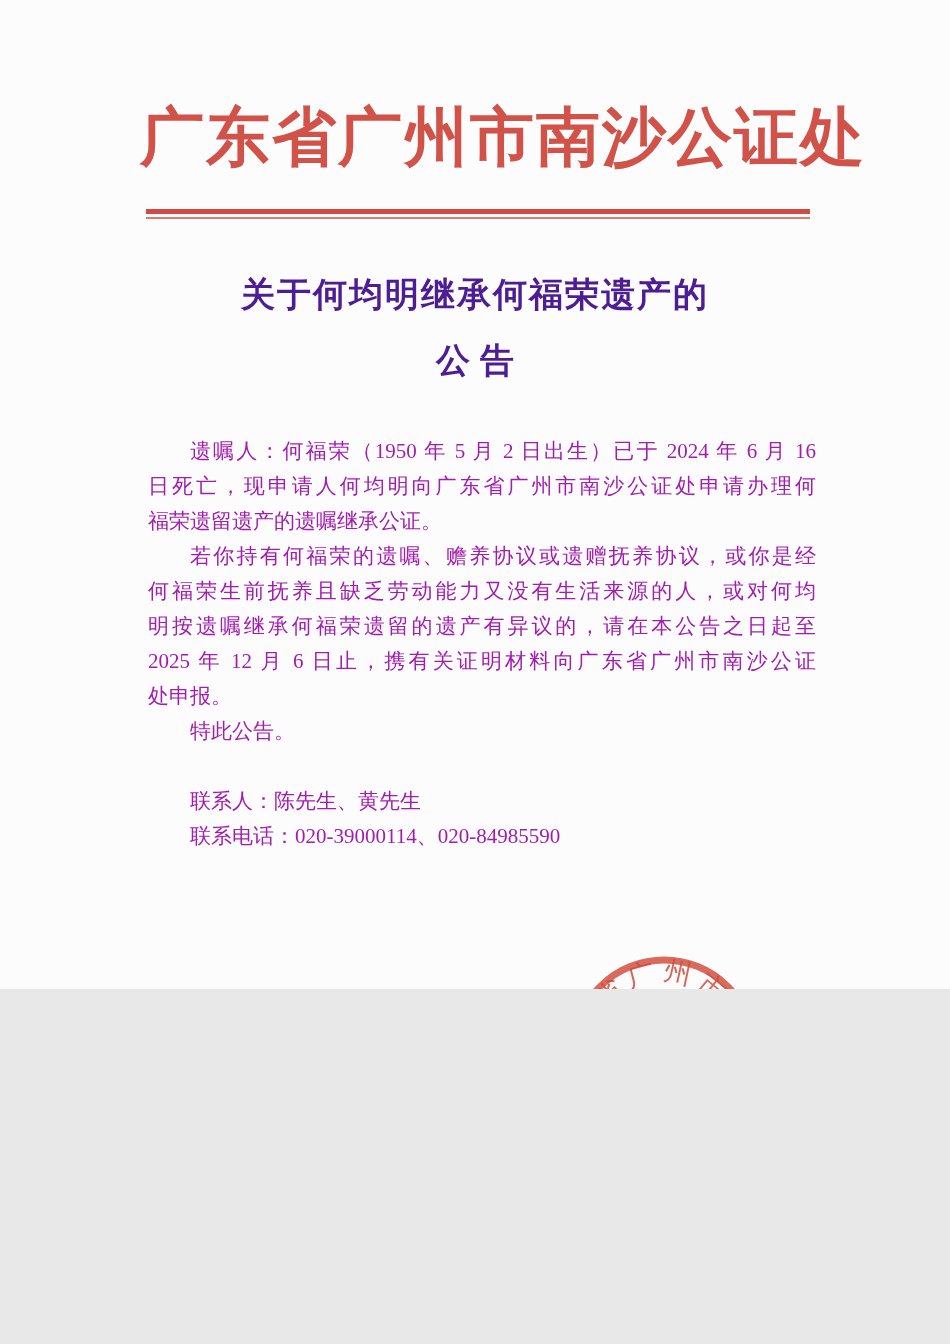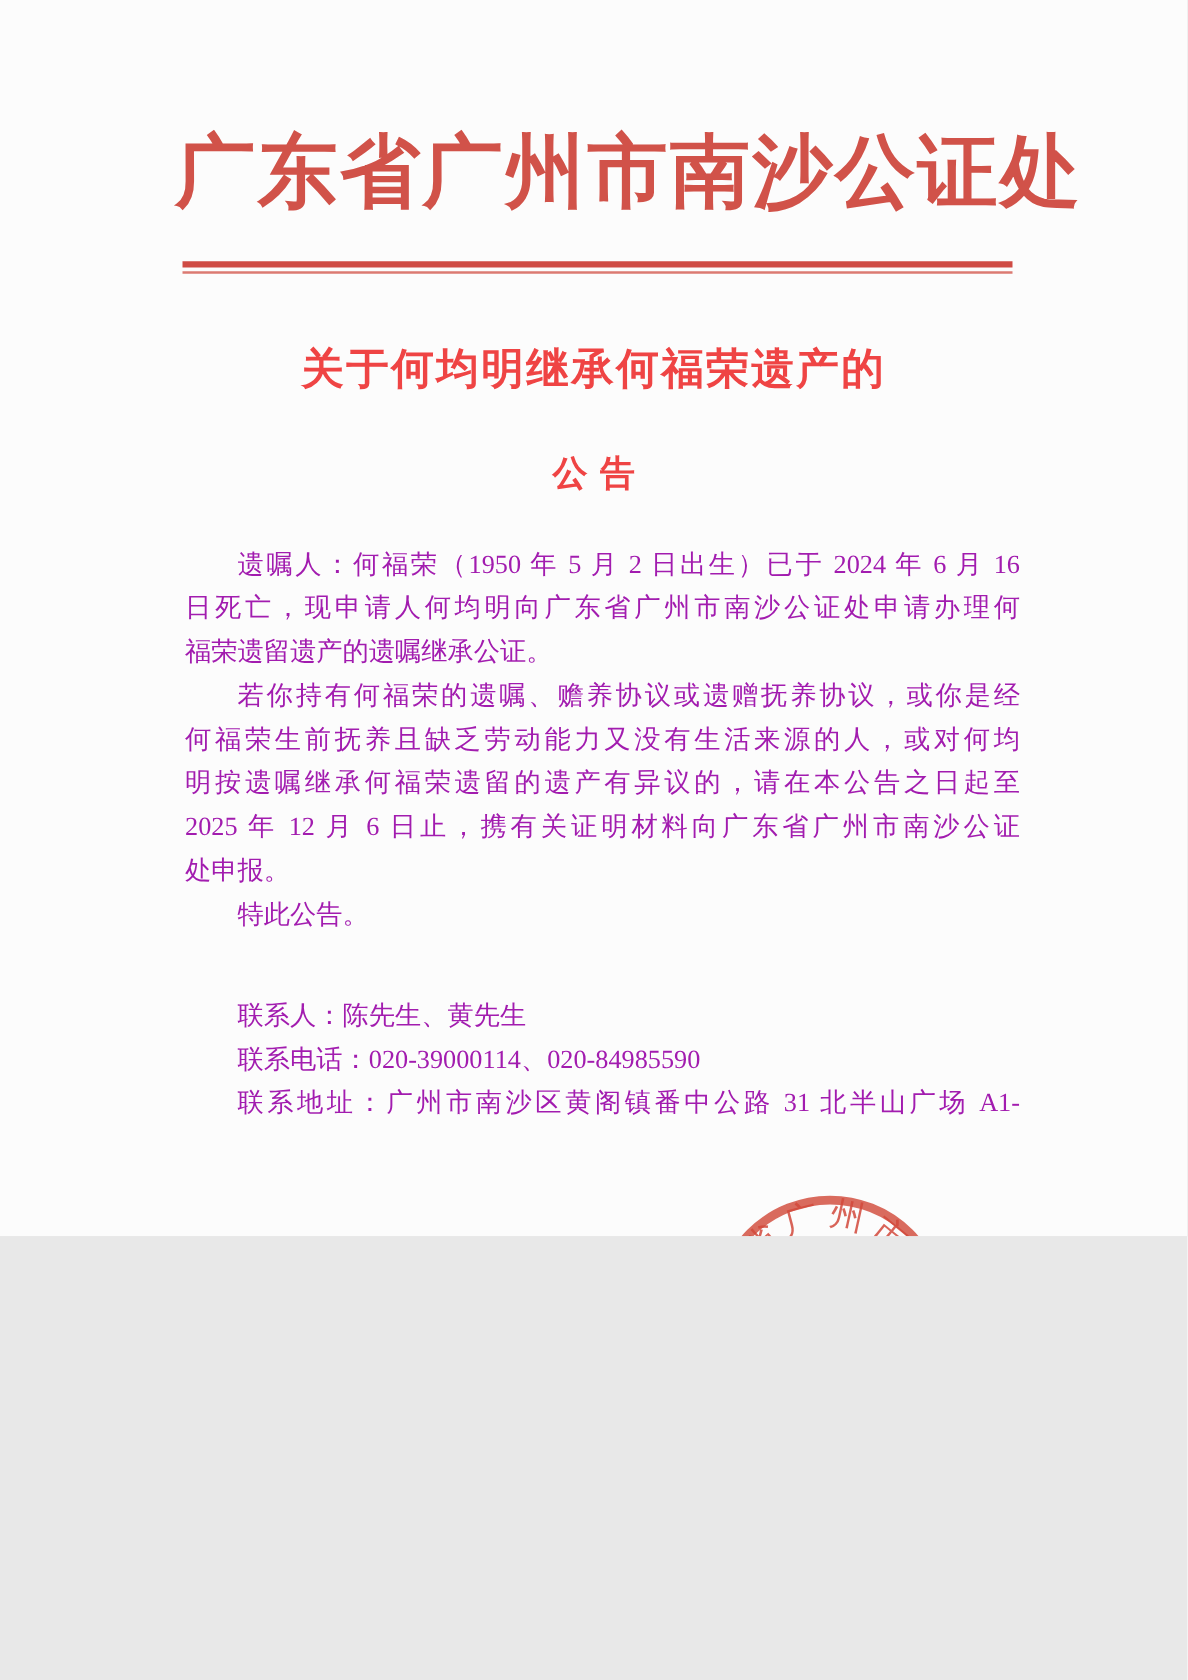--- a/index.html
+++ b/index.html
@@ -22,33 +22,33 @@
   }
   .divider{
     position:absolute;top:209px;left:146px;width:664px;
     height:3px;
     border-top:5px solid #cf4b44;
     border-bottom:2px solid #db7a72;
   }
   
   .title-block{
     position:absolute;top:272px;left:0;width:950px;
-    text-align:center;color:#ef4444;
+    text-align:center;color:#4c1d95;
   }
   .title-line1{font-size:34px;font-weight:700;letter-spacing:2px;}
-  .title-line2{font-size:28px;font-weight:700;letter-spacing:10px;margin-top:42px;text-indent:10px;}
+  .title-line2{font-size:34px;font-weight:700;letter-spacing:10px;margin-top:20px;text-indent:10px;}
   
   .body-block{
     position:absolute;top:434px;left:148px;width:668px;
     font-size:21px;line-height:35px;color:#a21caf;
   }
   .line{text-align:justify;}
   .line.fill{text-align-last:justify;}
   .line.indent{text-indent:2em;}
-  .line.gap-above{margin-top:46px;}
+  .line.gap-above{margin-top:35px;}
   
   .sig-block{
     position:absolute;top:1032px;left:528px;width:272px;
     text-align:center;
     font-size:22px;line-height:36px;color:#2b2b2b;
     white-space:nowrap;
   }
   .sig-date{transform:translateX(14px);}
   
   .seal{
@@ -77,21 +77,20 @@
     <div class="line">福荣遗留遗产的遗嘱继承公证。</div>
     <div class="line indent fill">若你持有何福荣的遗嘱、赡养协议或遗赠抚养协议，或你是经</div>
     <div class="line fill">何福荣生前抚养且缺乏劳动能力又没有生活来源的人，或对何均</div>
     <div class="line fill">明按遗嘱继承何福荣遗留的遗产有异议的，请在本公告之日起至</div>
     <div class="line fill">2025 年 12 月 6 日止，携有关证明材料向广东省广州市南沙公证</div>
     <div class="line">处申报。</div>
     <div class="line indent">特此公告。</div>
 
     <div class="line indent gap-above">联系人：陈先生、黄先生</div>
     <div class="line indent">联系电话：020-39000114、020-84985590</div>
-    <div class="line indent fill">联系地址：广州市南沙区黄阁镇番中公路 31 北半山广场 A1-</div>
   </div>
 
   <div class="sig-block">
     <div class="sig-org">广东省广州市南沙公证处</div>
   </div>
 
   <svg class="seal" viewBox="0 0 228 228">
     <defs>
       <path id="seal-arc" d="M 48 136 A 70 70 0 1 1 180 136" fill="none"></path>
     </defs>

